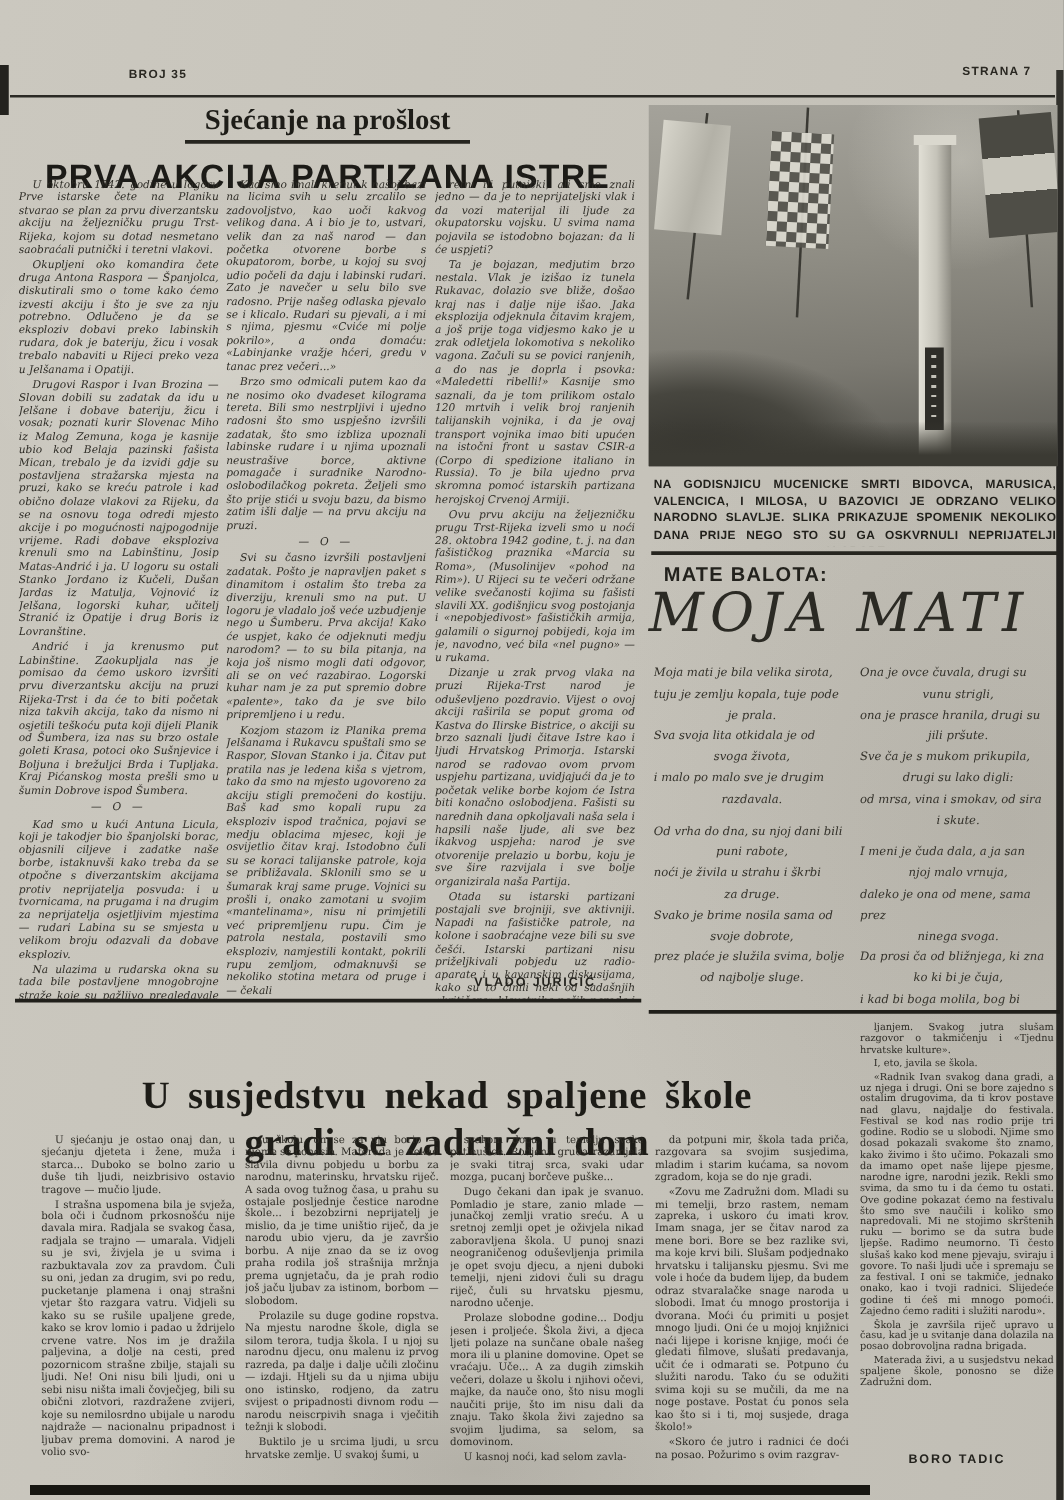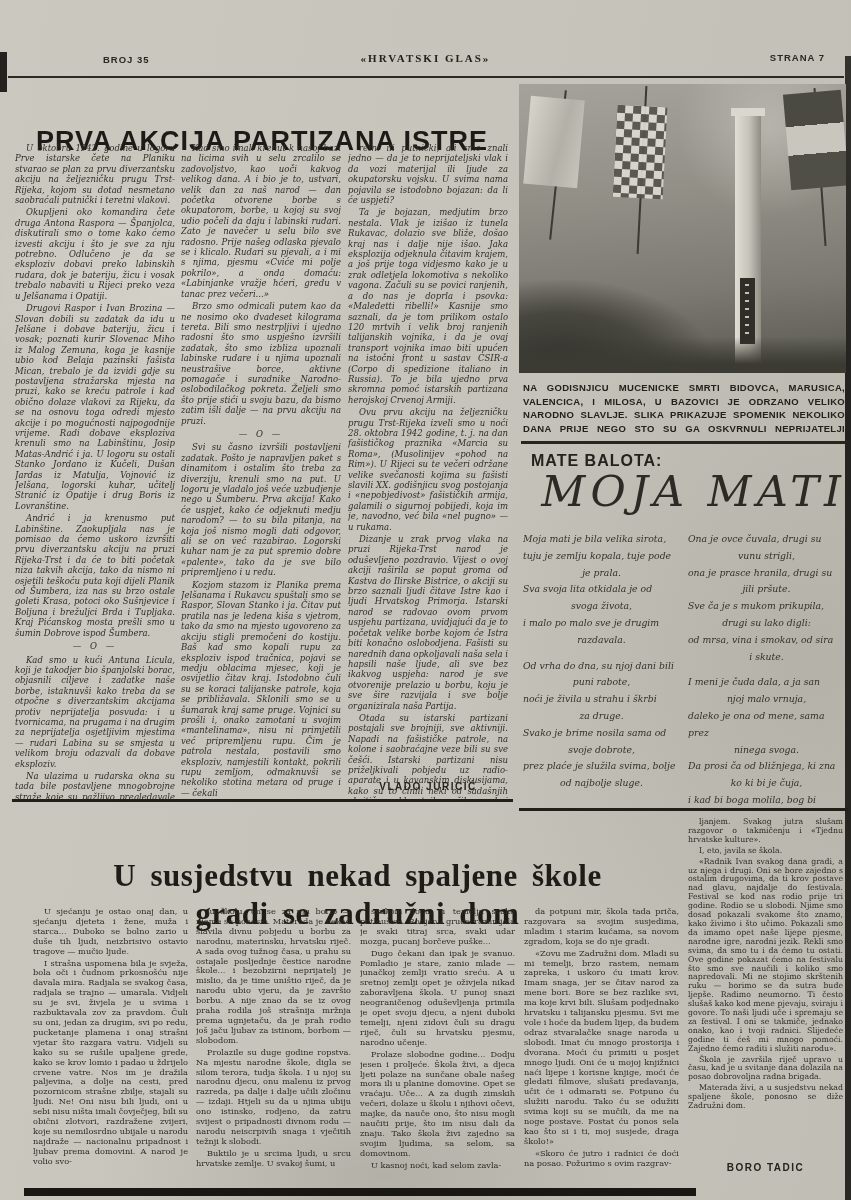--- a/index.html
+++ b/index.html
@@ -57,21 +57,21 @@
     background:linear-gradient(180deg, transparent, #3b3a33 75%);}
   
   .caption{position:absolute;left:523px;width:322px;top:381px;height:56px;overflow:hidden;
     font:700 9.5px/13.6px "Liberation Sans",sans-serif;letter-spacing:0.3px;color:#22211c;
     text-align:justify;text-align-last:center;}
   .rule-caption{position:absolute;left:521px;width:325px;top:441px;height:3px;background:#26251f;}
   .rule-left{position:absolute;left:12px;width:501px;top:799px;height:3px;background:#201f1a;}
   .rule-right{position:absolute;left:519px;width:329px;top:808px;height:3px;background:#201f1a;}
   
   .poem-author{position:absolute;left:531px;top:452px;font:700 16px "Liberation Sans",sans-serif;letter-spacing:1px;color:#23221d;}
-  .poem-title{position:absolute;left:519px;width:327px;top:466px;text-align:right;
+  .poem-title{position:absolute;left:519px;width:327px;top:466px;text-align:left;
     font:italic 400 43px "DejaVu Serif",serif;letter-spacing:5px;color:#2b2a24;}
   .poem-col{position:absolute;top:531px;width:157px;height:274px;overflow:hidden;
     font:italic 9.3px/16.8px "DejaVu Serif",serif;color:#33312a;}
   .poem-left{left:523px}.poem-right{left:688px}
   .poem-col div.cont{text-align:center;font-style:italic;}
   .poem-col div.gap{margin-top:9px;}
   
   .b-headline1{position:absolute;left:35px;width:645px;top:832px;text-align:center;
     font:700 31px "Liberation Serif",serif;color:#1d1c17;letter-spacing:0.5px;word-spacing:6px;}
   .b-headline2{position:absolute;left:35px;width:645px;top:870px;text-align:center;
@@ -83,27 +83,29 @@
   .bcol5{left:688px;top:818px;height:320px;font:normal 7.8px/8.9px "DejaVu Serif",serif;}
   .byline-bottom{position:absolute;left:688px;width:155px;top:1142px;text-align:center;
     font:700 10px "Liberation Sans",sans-serif;letter-spacing:1.5px;color:#24231e;margin-top:20px;}
 </style>
 </head>
 <body>
 
 <div class="page">
 
   <span class="hdr-issue">BROJ 35</span>
-  <span class="hdr-title">«HRVATSKI GLAS»</span>
   <span class="hdr-page">STRANA 7</span>
   <div class="hdr-rule"></div>
   <div class="corner-mark"></div>
   <div class="edge-right"></div>
   <div class="edge-bottom"></div>
 
+  <div class="kicker-wrap">
+    <span class="kicker">Sjećanje na prošlost</span>
+  </div>
   <h1 class="headline">PRVA AKCIJA PARTIZANA ISTRE</h1>
   <div class="col col1">
       <p>U oktobru 1942. godine u logoru Prve istarske čete na Planiku stvarao se plan za prvu diverzantsku akciju na željezničku prugu Trst-Rijeka, kojom su dotad nesmetano saobraćali putnički i teretni vlakovi.</p>
       <p>Okupljeni oko komandira čete druga Antona Raspora — Španjolca, diskutirali smo o tome kako ćemo izvesti akciju i što je sve za nju potrebno. Odlučeno je da se eksploziv dobavi preko labinskih rudara, dok je bateriju, žicu i vosak trebalo nabaviti u Rijeci preko veza u Jelšanama i Opatiji.</p>
       <p>Drugovi Raspor i Ivan Brozina — Slovan dobili su zadatak da idu u Jelšane i dobave bateriju, žicu i vosak; poznati kurir Slovenac Miho iz Malog Zemuna, koga je kasnije ubio kod Belaja pazinski fašista Mican, trebalo je da izvidi gdje su postavljena stražarska mjesta na pruzi, kako se kreću patrole i kad obično dolaze vlakovi za Rijeku, da se na osnovu toga odredi mjesto akcije i po mogućnosti najpogodnije vrijeme. Radi dobave eksploziva krenuli smo na Labinštinu, Josip Matas-Andrić i ja. U logoru su ostali Stanko Jordano iz Kučeli, Dušan Jardas iz Matulja, Vojnović iz Jelšana, logorski kuhar, učitelj Stranić iz Opatije i drug Boris iz Lovranštine.</p>
       <p>Andrić i ja krenusmo put Labinštine. Zaokupljala nas je pomisao da ćemo uskoro izvršiti prvu diverzantsku akciju na pruzi Rijeka-Trst i da će to biti početak niza takvih akcija, tako da nismo ni osjetili teškoću puta koji dijeli Planik od Šumbera, iza nas su brzo ostale goleti Krasa, potoci oko Sušnjevice i Boljuna i brežuljci Brda i Tupljaka. Kraj Pićanskog mosta prešli smo u šumin Dobrove ispod Šumbera.</p>
       <p class="sep">— O —</p>
       <p>Kad smo u kući Antuna Licula, koji je takodjer bio španjolski borac, objasnili ciljeve i zadatke naše borbe, istaknuvši kako treba da se otpočne s diverzantskim akcijama protiv neprijatelja posvuda: i u tvornicama, na prugama i na drugim za neprijatelja osjetljivim mjestima — rudari Labina su se smjesta u velikom broju odazvali da dobave eksploziv.</p>
       <p>Na ulazima u rudarska okna su tada bile postavljene mnogobrojne straže koje su pažljivo pregledavale svakog rudara pri ulasku ili izlasku iz jame. Stoga je nabavka dinamita zahtijevala odvažnost i snalažljivost. Medjutim, ni sve straže nisu pomogle tadanjim upraviteljima rudnika. Rudari su eksploziv dizali u rudarskim skladištima i izvlačili ga iz rudnika u čarapama, u rukavima svojih kaputa i na razne druge načine. Za dva dana bilo je već u kući Li-</p>
     </div>

